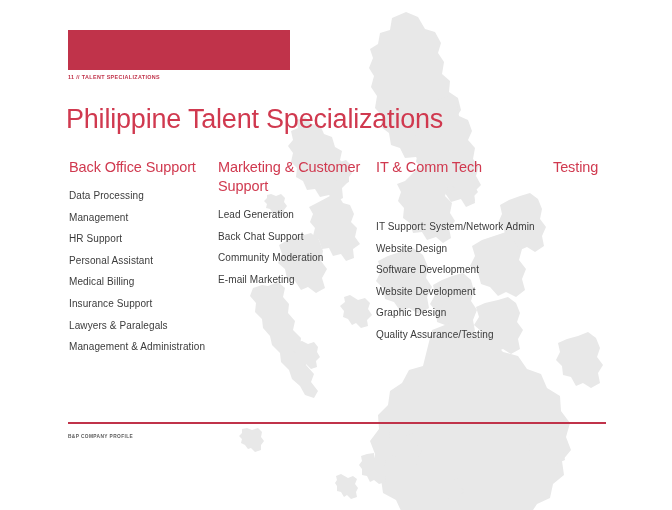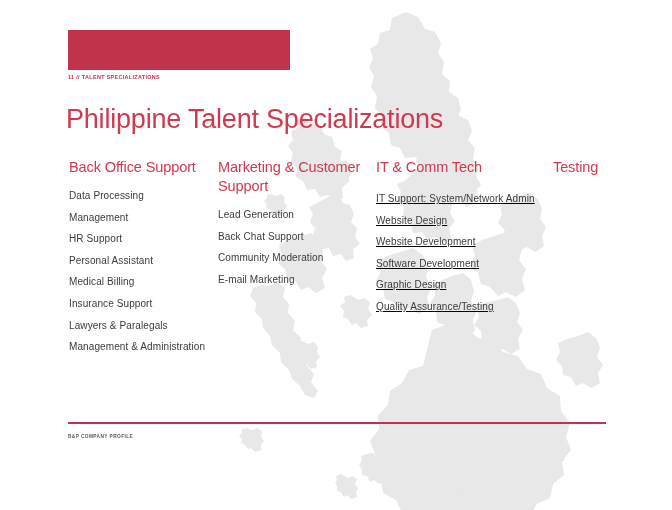--- a/index.html
+++ b/index.html
@@ -100,21 +100,21 @@
     white-space: nowrap;
     letter-spacing: 0.1px;
   }
 
   #col-0 { left: 69px; width: 135px; }
   #col-1 { left: 218px; width: 160px; }
   #col-2 { left: 376px; width: 175px; }
   #col-3 { left: 553px; width: 110px; }
 
   
-  #col-2 .col-list, #col-3 .col-list { margin-top: 17px; text-decoration: underline; }
+  #col-2 .col-list, #col-3 .col-list { margin-top: 45px; }
 
   .footer-rule {
     position: absolute;
     left: 68px;
     top: 422px;
     width: 538px;
     height: 1.6px;
     background: #c0334a;
   }
   .footer-text {
@@ -210,22 +210,22 @@
         <li>Community Moderation</li>
         <li>E-mail Marketing</li>
       </ul>
     </div>
 
     <div class="col" id="col-2">
       <div class="col-head">IT &amp; Comm Tech</div>
       <ul class="col-list">
         <li>IT Support: System/Network Admin</li>
         <li>Website Design</li>
+        <li>Software Development</li>
         <li>Website Development</li>
-        <li>Software Development</li>
         <li>Graphic Design</li>
         <li>Quality Assurance/Testing</li>
       </ul>
     </div>
 
     <div class="col" id="col-3">
       <div class="col-head">Testing</div>
     </div>
 
   </div>

